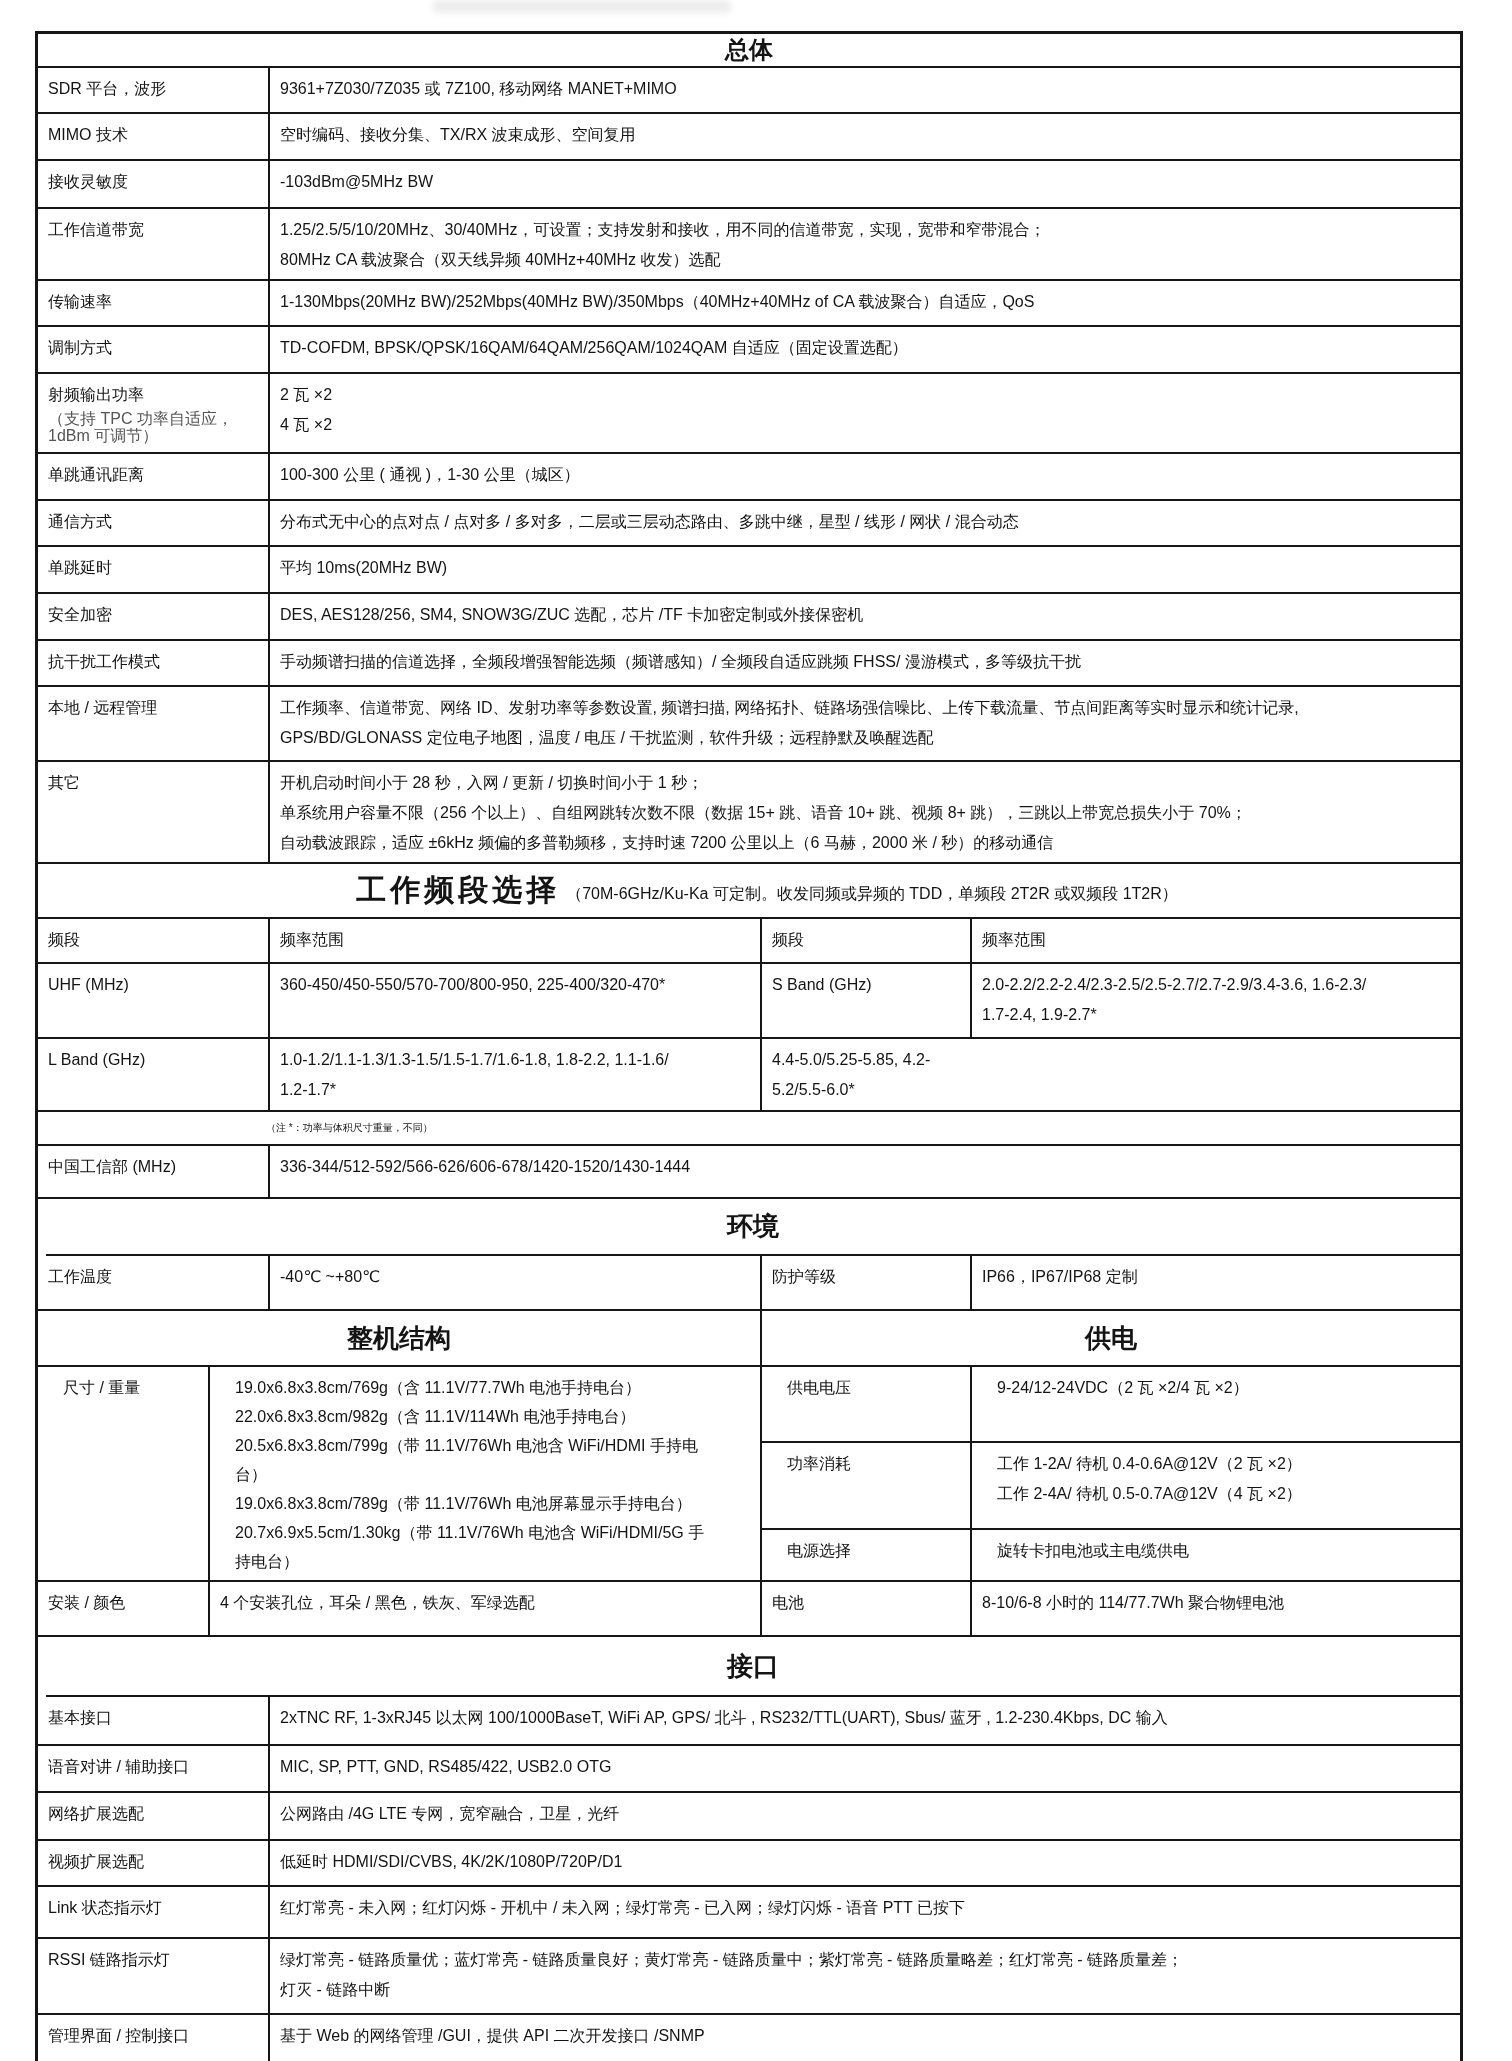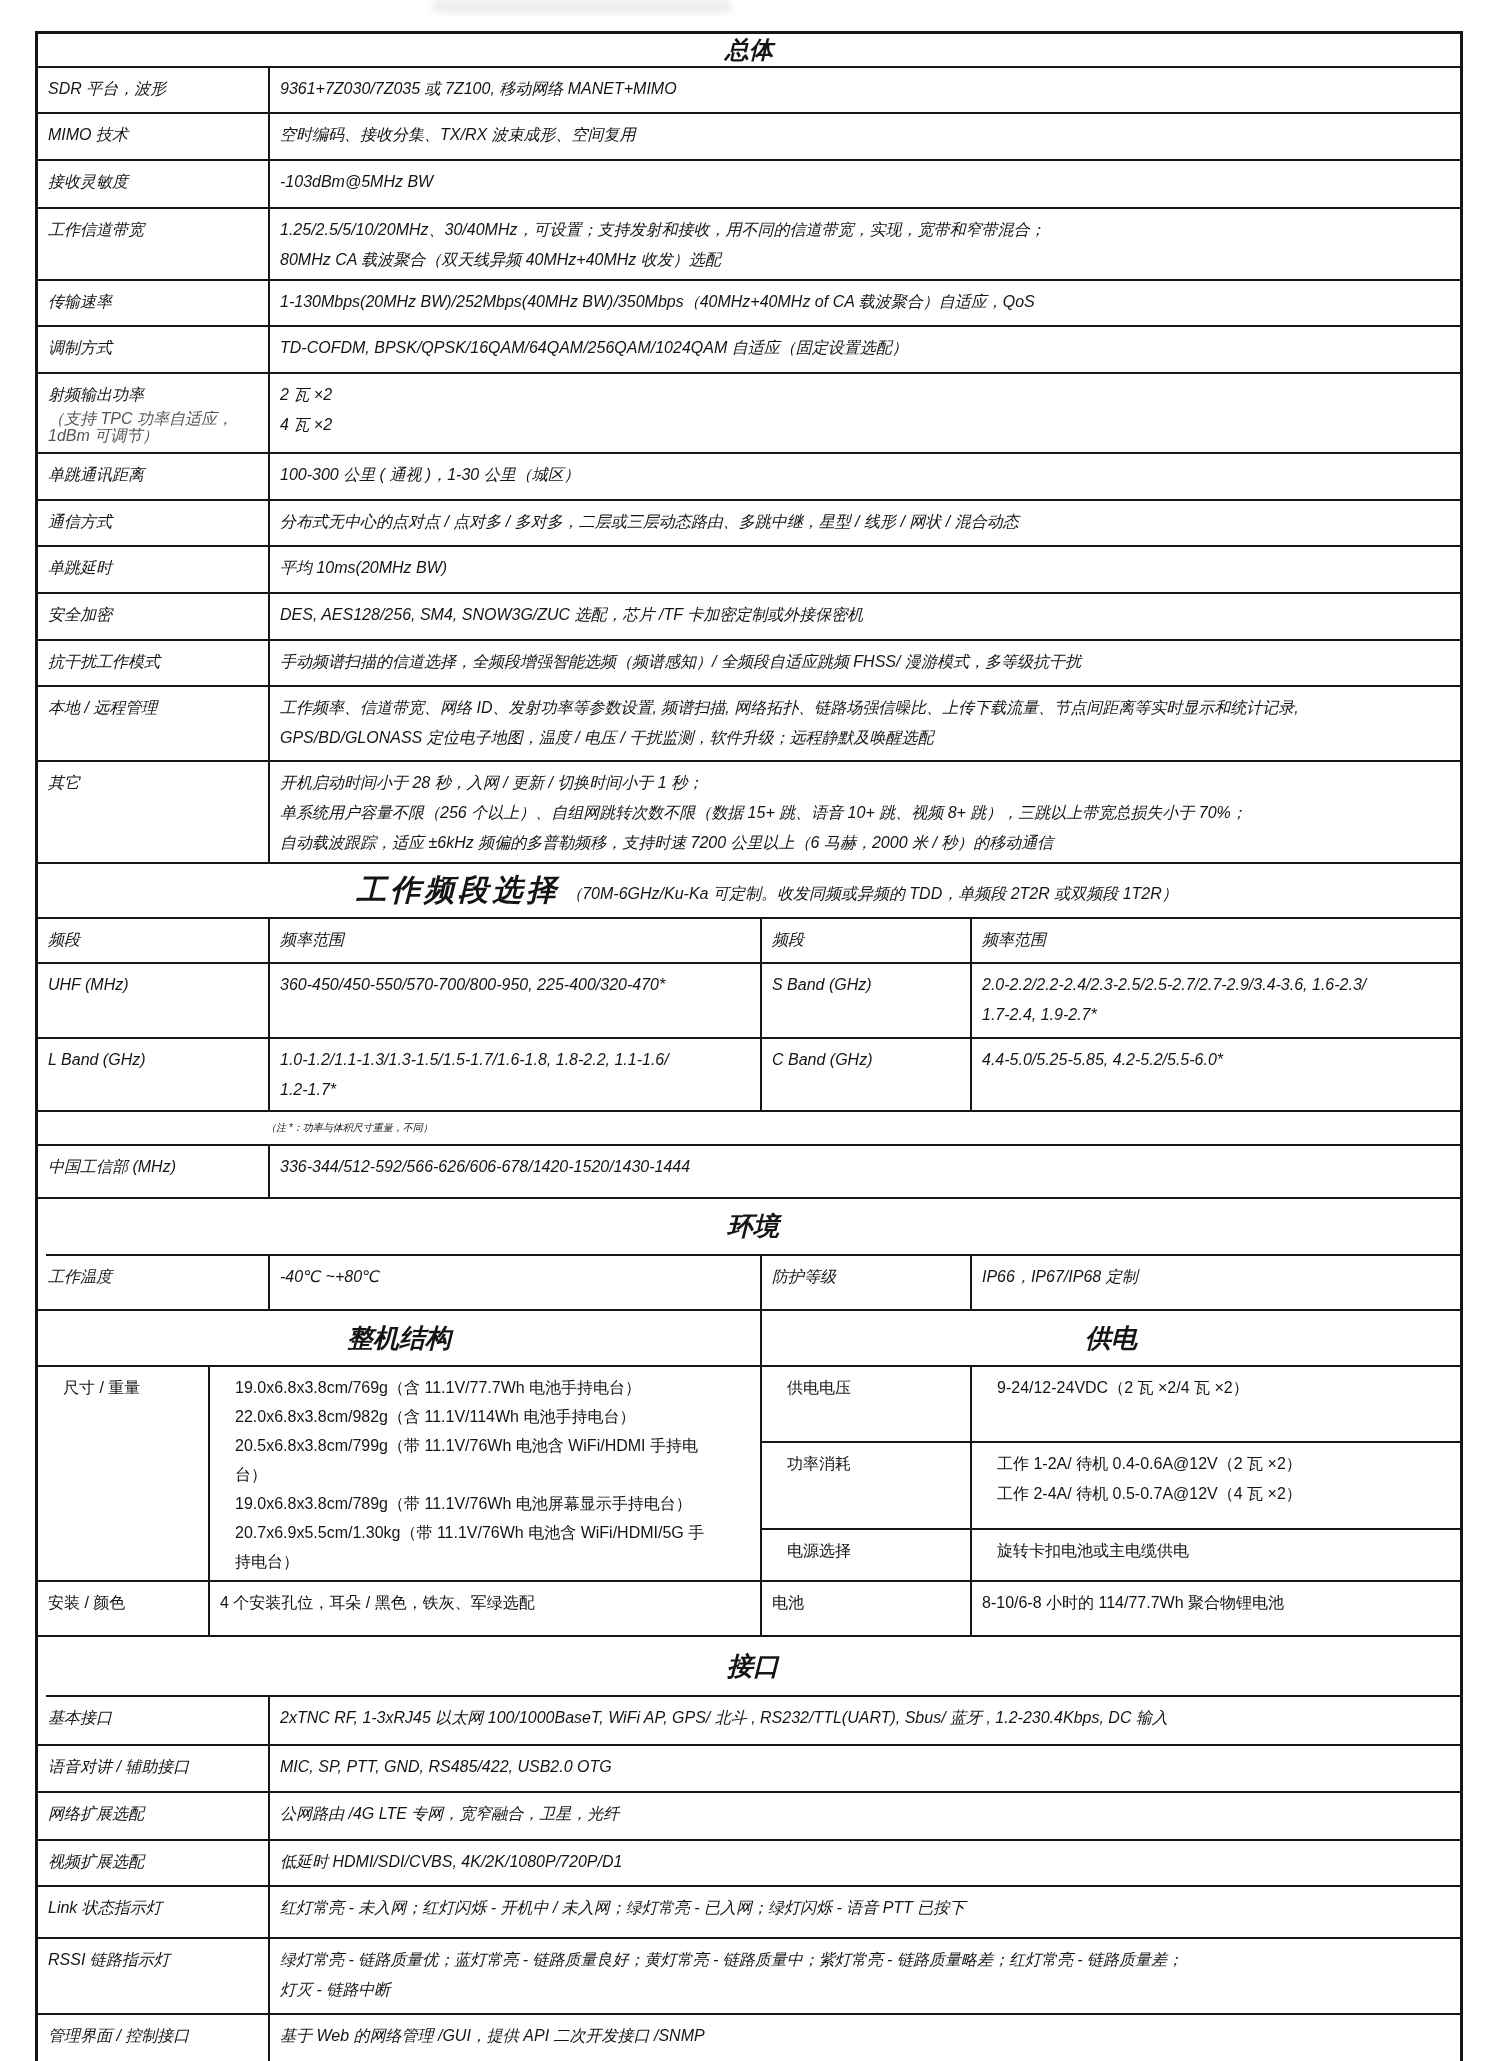--- a/index.html
+++ b/index.html
@@ -9,21 +9,21 @@
     color:#141414;-webkit-font-smoothing:antialiased;
   }
   .smudge{
     position:absolute;left:432px;top:0;width:300px;height:13px;
     background:#ededed;border-radius:7px;filter:blur(3px);
   }
   .sheet{
     position:absolute;left:35px;top:31px;width:1428px;
     border:3px solid #161616;box-sizing:border-box;background:#fff;
   }
-  .r{display:grid;border-bottom:2px solid #161616;box-sizing:border-box;font-style:italic;}
+  .r{display:grid;border-bottom:2px solid #161616;box-sizing:border-box;}
   .r:last-child{border-bottom:none;}
   .r2{grid-template-columns:230px 1fr;}
   .r4{grid-template-columns:230px 492px 210px 1fr;}
   .cell{
     box-sizing:border-box;padding:6px 10px 4px 10px;
     font-size:16px;line-height:30px;overflow:hidden;
   }
   .cell+.cell{border-left:2px solid #161616;}
   .sec{
     display:flex;align-items:center;justify-content:center;
@@ -175,21 +175,20 @@
       <div>1.7-2.4, 1.9-2.7*</div>
     </div>
   </div>
 
   <div class="r r4" style="min-height:73px">
     <div class="cell">L Band (GHz)</div>
     <div class="cell">
       <div>1.0-1.2/1.1-1.3/1.3-1.5/1.5-1.7/1.6-1.8, 1.8-2.2, 1.1-1.6/</div>
       <div>1.2-1.7*</div>
     </div>
-    <div class="cell">C Band (GHz)</div>
     <div class="cell">4.4-5.0/5.25-5.85, 4.2-5.2/5.5-6.0*</div>
   </div>
 
   <div class="r" style="min-height:34px">
     <div class="noterow">（注 *：功率与体积尺寸重量，不同）</div>
   </div>
 
   <div class="r r2" style="min-height:53px">
     <div class="cell">中国工信部 (MHz)</div>
     <div class="cell">336-344/512-592/566-626/606-678/1420-1520/1430-1444</div>

